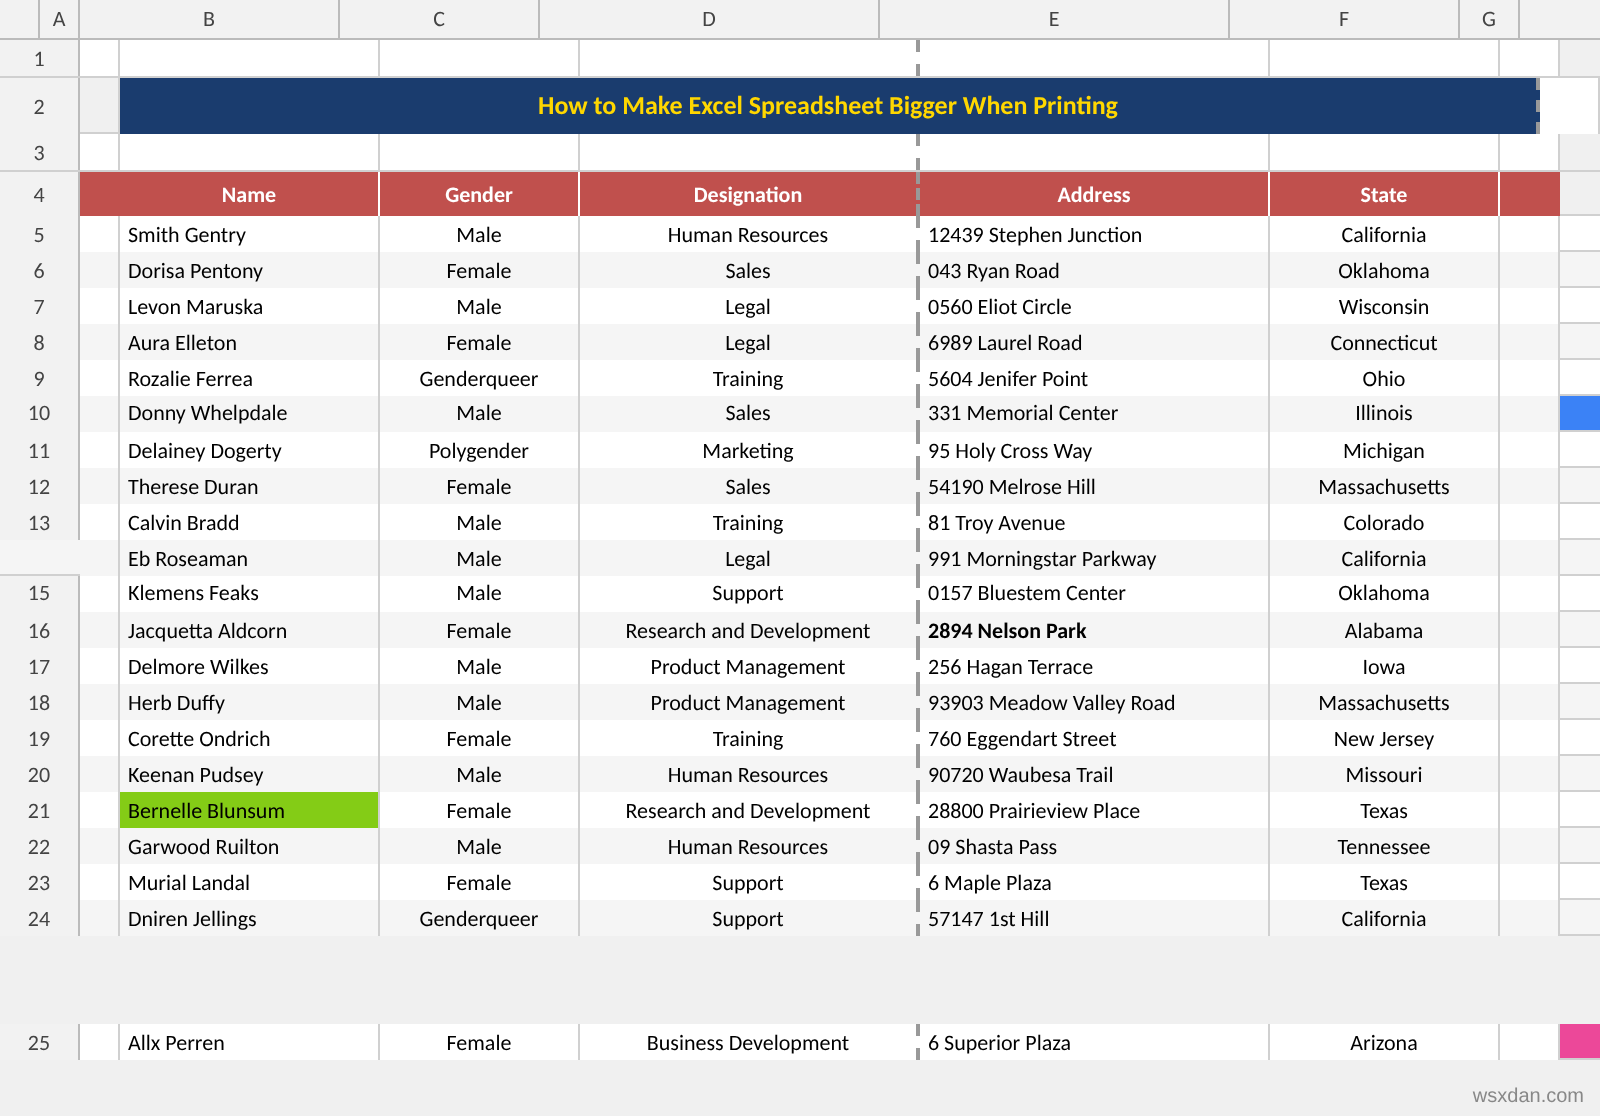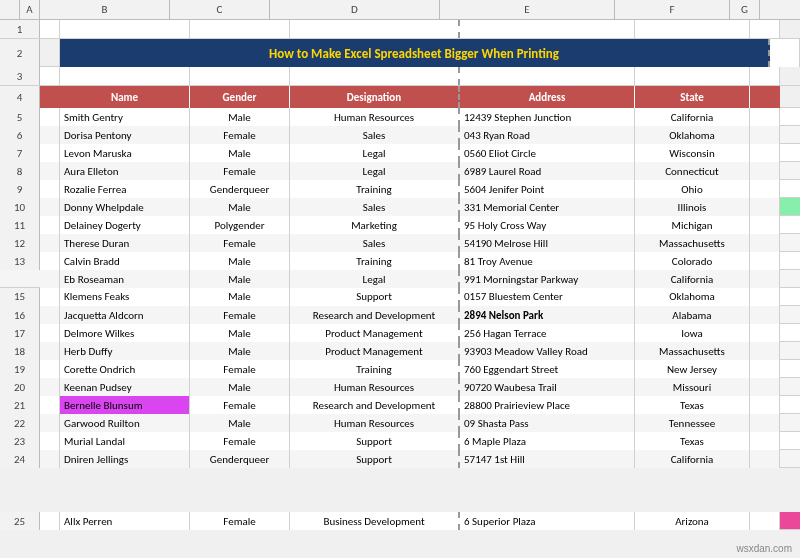--- a/index.html
+++ b/index.html
@@ -266,21 +266,21 @@
       <div class="cell col-b" style="height:18px;background:white;">Rozalie Ferrea</div>
       <div class="cell col-c cell-center" style="height:18px;background:white;">Genderqueer</div>
       <div class="cell col-d col-d-cell cell-center" style="height:18px;background:white;position:relative;">
         
         Training
       </div>
       <div class="cell col-e" style="height:18px;background:white;">5604 Jenifer Point</div>
       <div class="cell col-f cell-center" style="height:18px;background:white;">Ohio</div>
       <div class="cell col-g" style="height:18px;background:white;"></div>
     </div>
-        <div class="grid-row" style="background: #86efac; height: 18px;">
+        <div class="grid-row" style="background: #3b82f6; height: 18px; align-items: center;">
       <div class="rnum" style="height:18px;">10</div>
       <div class="cell col-a" style="height:18px;background:#f5f5f5;"></div>
       <div class="cell col-b" style="height:18px;background:#f5f5f5;">Donny Whelpdale</div>
       <div class="cell col-c cell-center" style="height:18px;background:#f5f5f5;">Male</div>
       <div class="cell col-d col-d-cell cell-center" style="height:18px;background:#f5f5f5;position:relative;">
         
         Sales
       </div>
       <div class="cell col-e" style="height:18px;background:#f5f5f5;">331 Memorial Center</div>
       <div class="cell col-f cell-center" style="height:18px;background:#f5f5f5;">Illinois</div>
@@ -412,21 +412,21 @@
         
         Human Resources
       </div>
       <div class="cell col-e" style="height:18px;background:#f5f5f5;">90720 Waubesa Trail</div>
       <div class="cell col-f cell-center" style="height:18px;background:#f5f5f5;">Missouri</div>
       <div class="cell col-g" style="height:18px;background:#f5f5f5;"></div>
     </div>
         <div class="grid-row" style="background: white; height: 18px;">
       <div class="rnum" style="height:18px;">21</div>
       <div class="cell col-a" style="height:18px;background:white;"></div>
-      <div class="cell col-b" style="height:18px;background:#d946ef;">Bernelle Blunsum</div>
+      <div class="cell col-b" style="height:18px;background:#84cc16;">Bernelle Blunsum</div>
       <div class="cell col-c cell-center" style="height:18px;background:white;">Female</div>
       <div class="cell col-d col-d-cell cell-center" style="height:18px;background:white;position:relative;">
         
         Research and Development
       </div>
       <div class="cell col-e" style="height:18px;background:white;">28800 Prairieview Place</div>
       <div class="cell col-f cell-center" style="height:18px;background:white;">Texas</div>
       <div class="cell col-g" style="height:18px;background:white;"></div>
     </div>
         <div class="grid-row" style="background: rgb(245, 245, 245); height: 18px;">

